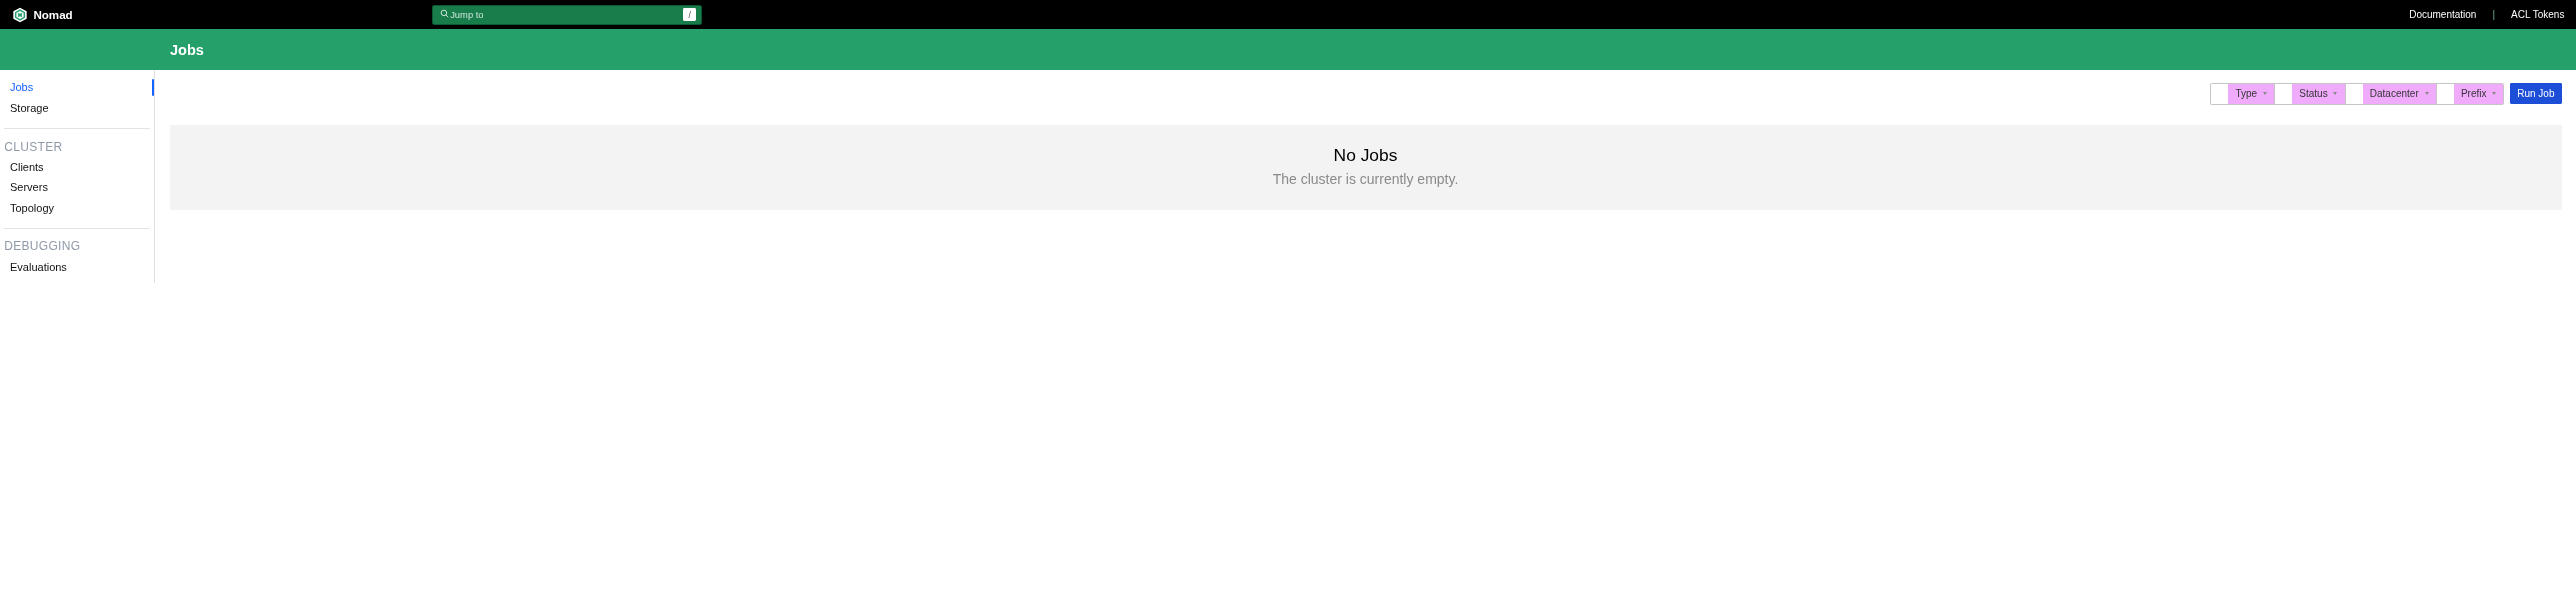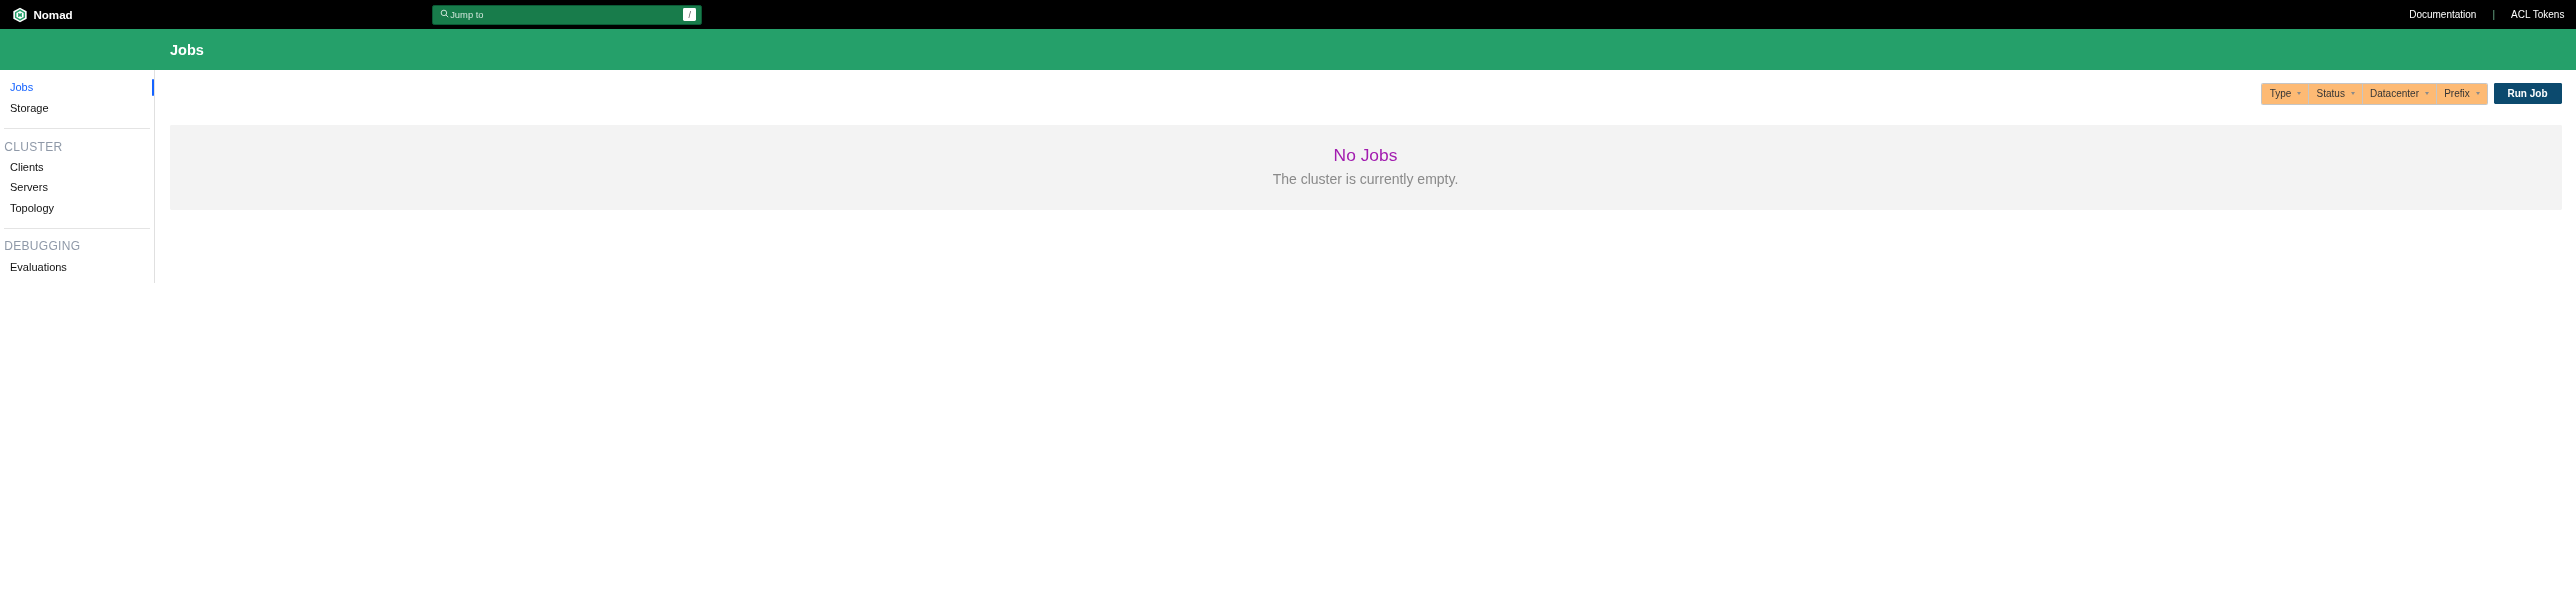--- a/index.html
+++ b/index.html
@@ -153,51 +153,52 @@
       overflow: hidden;
     }
     .facet {
       display: flex;
       align-items: center;
       gap: 5.8px;
       padding: 4.3px 7.2px;
       font-size: 10px;
       color: #353535;
       border-right: 0.7px solid #c5c5c5;
-      background: #fdba74;
+      background: #f0abfc;
       cursor: pointer;
+      margin-left: 17px;
     }
     .facet:last-child { border-right: none; }
     .facet .caret {
       width: 0; height: 0;
       border-left: 2.9px solid transparent;
       border-right: 2.9px solid transparent;
       border-top: 3.6px solid #8a8a8a;
     }
     .run-btn {
-      background: #0c4a6e;
+      background: #1d4ed8;
       color: #ffffff;
       border: none;
       border-radius: 1.4px;
-      padding: 5px 14px;
+      padding: 5px 7px;
       font-size: 10px;
-      font-weight: 700;
+      font-weight: 400;
       cursor: pointer;
     }
 
     .empty-panel {
       margin-top: 20px;
       background: #f3f3f3;
       border-radius: 1.4px;
       padding: 20px 14.5px 23px 14.5px;
       text-align: center;
     }
     .empty-title {
       font-size: 17.4px;
-      color: #a21caf;
+      color: #000000;
       font-weight: 400;
       margin-bottom: 5.8px;
     }
     .empty-sub {
       font-size: 14px;
       color: #8a8a8a;
     }
   </style>
 </head>
 <body>

